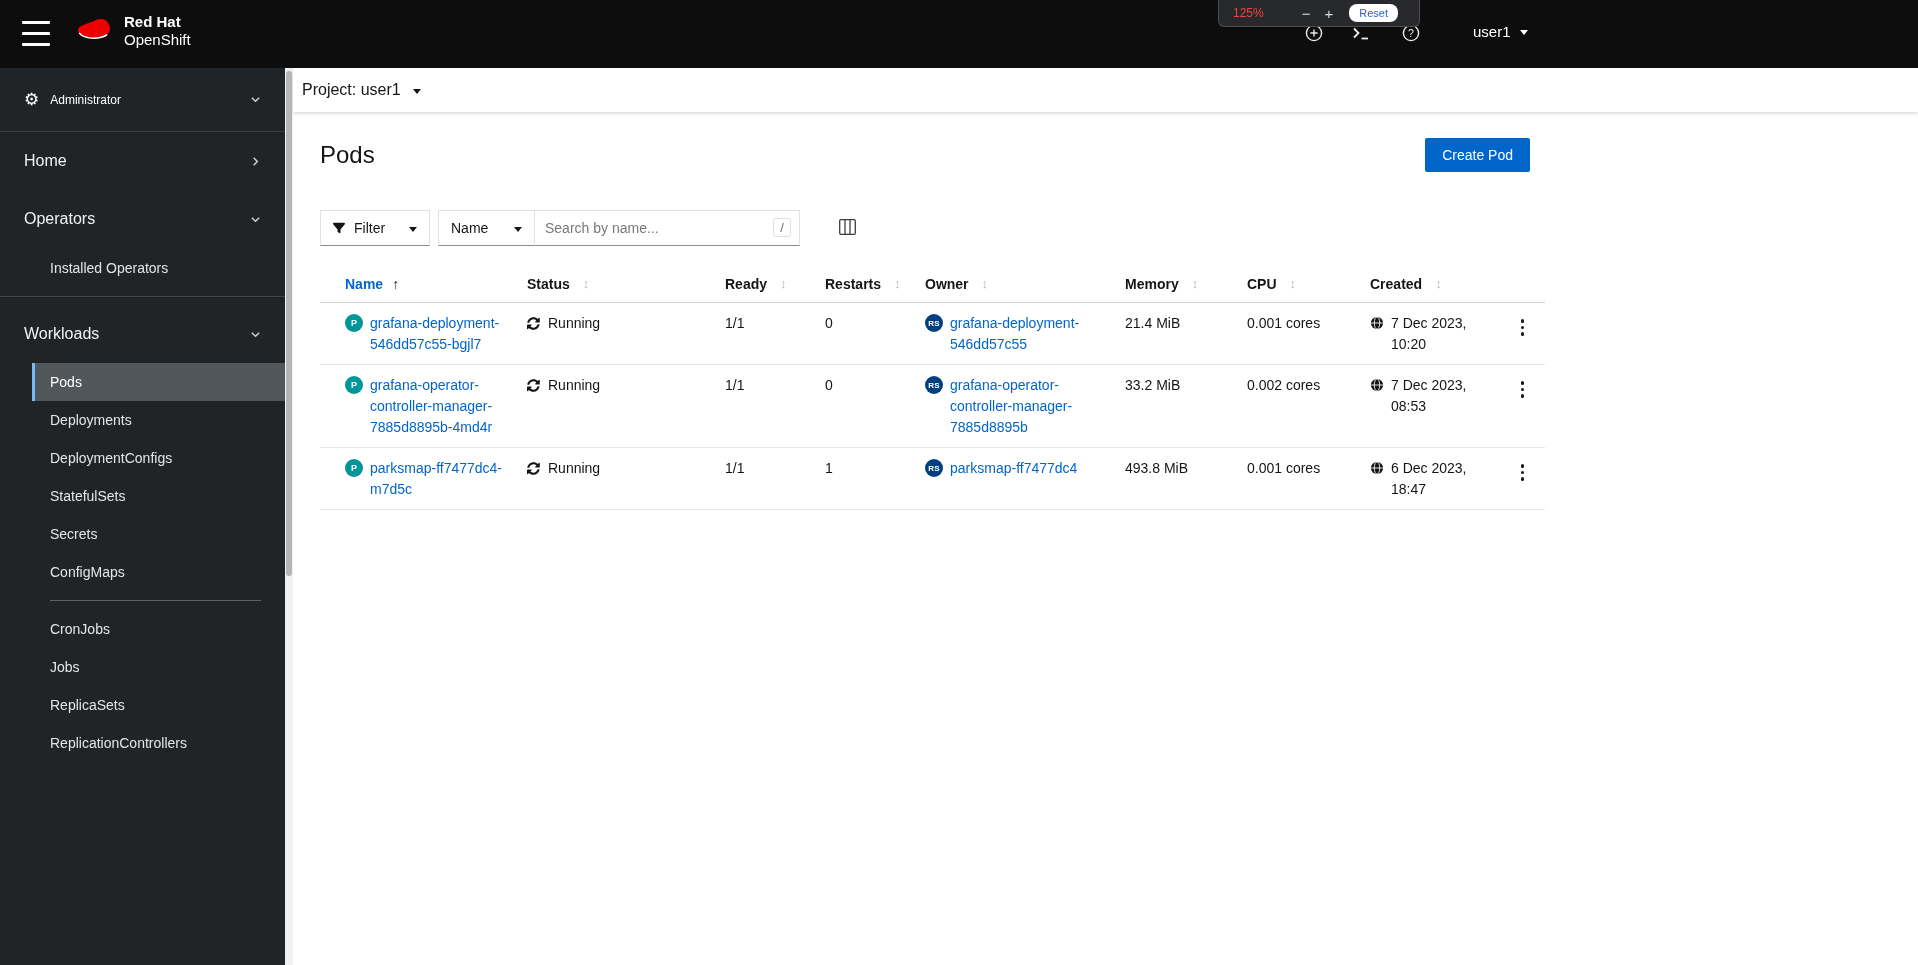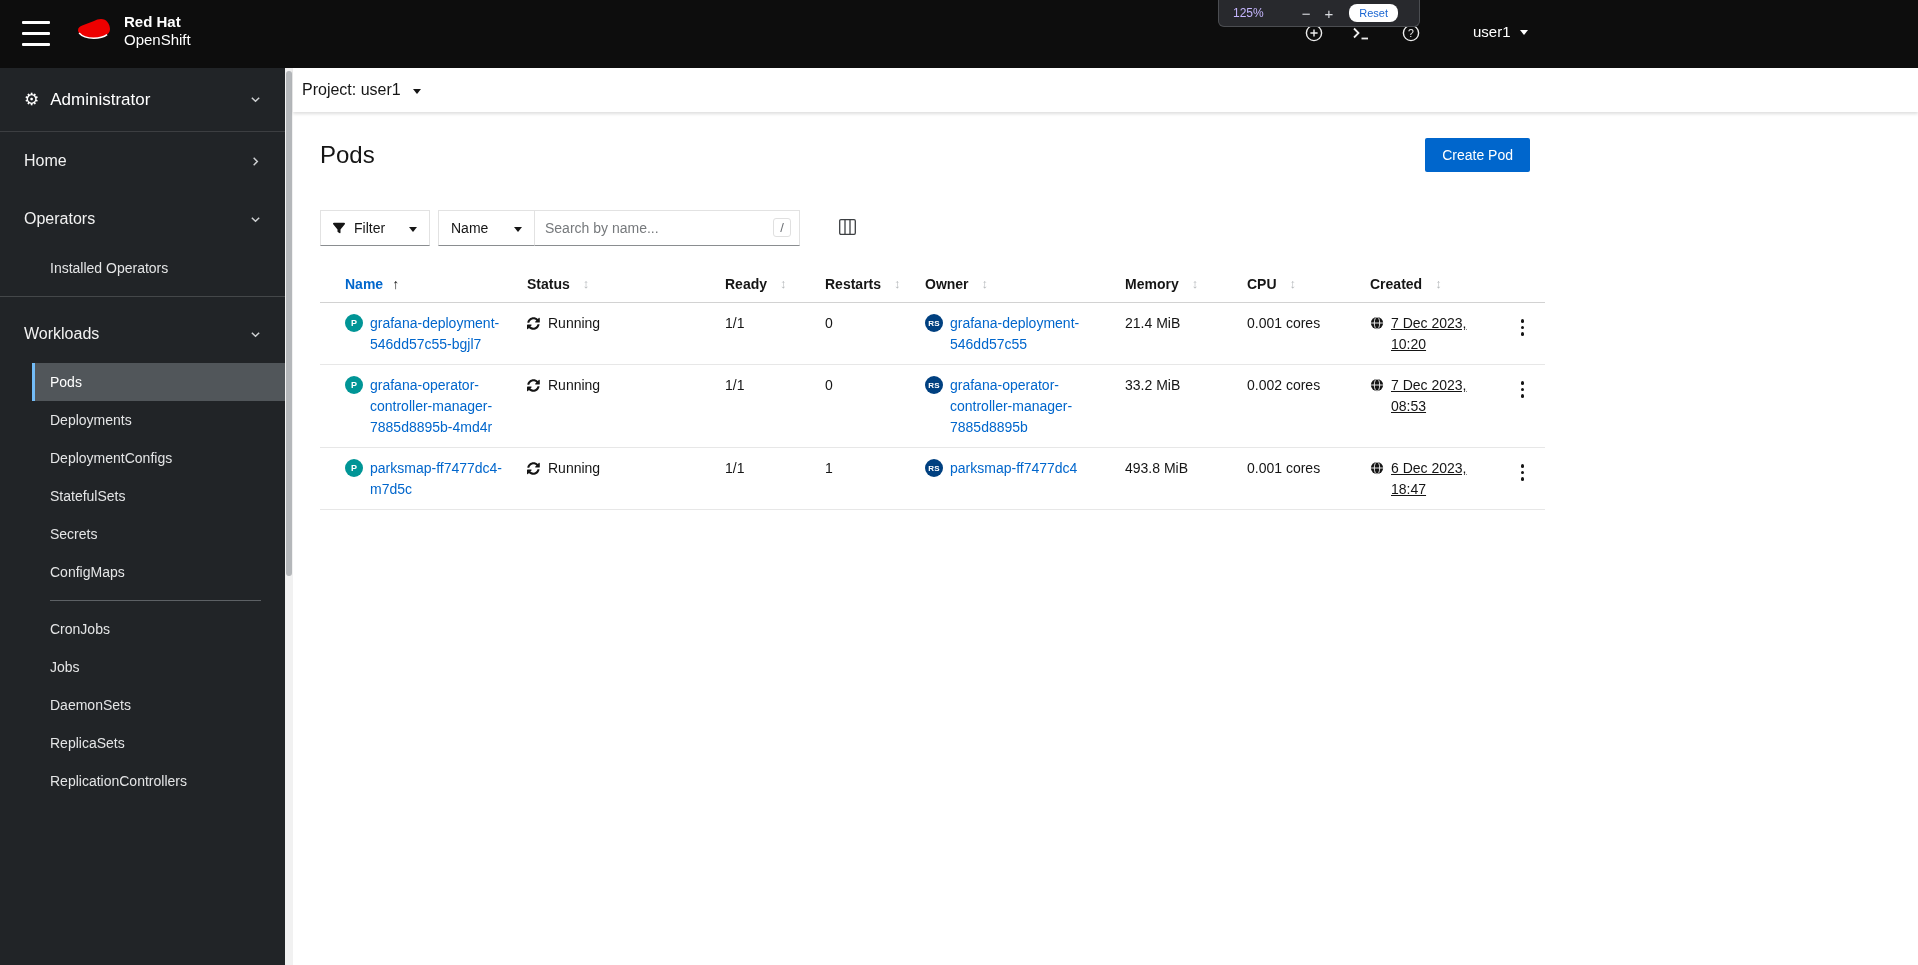--- a/index.html
+++ b/index.html
@@ -18,32 +18,32 @@
   .mast-icon-btn { position:absolute; top:24px; background:none; border:none; cursor:pointer; padding:0; }
   .user-menu { position:absolute; left:1473px; top:23px; background:none; border:none; cursor:pointer;
                display:flex; align-items:center; gap:9px; color:#fff; font-size:15px; }
   .caret { width:0; height:0; border-left:4px solid transparent; border-right:4px solid transparent; border-top:5px solid #151515; margin-top:2px; }
   .caret.white { border-top-color:#fff; }
 
   
   .zoom-popup { position:absolute; left:1218px; top:0; width:202px; height:27px; background:#28292d;
                 border:1px solid #4b4d51; border-top:none; border-radius:0 0 6px 6px;
                 display:flex; align-items:center; z-index:20; }
-  .zoom-level { color:#c4b5fd; font-size:12px; margin-left:14px; }
+  .zoom-level { color:#ef4444; font-size:12px; margin-left:14px; }
   .zoom-btn { background:none; border:none; color:#dadce0; font-size:15px; line-height:15px; cursor:pointer; padding:0 4px; }
   .zoom-minus { margin-left:34px; }
   .zoom-plus { margin-left:6px; }
   .zoom-reset { margin-left:12px; background:#fff; color:#1a66d2; border:none; border-radius:8px;
                 font-size:11px; padding:3px 10px; cursor:pointer; font-family:inherit; }
 
   
   .sidebar { position:absolute; top:68px; left:0; width:285px; height:897px; background:#212427; color:#fff; overflow:hidden; }
   .persp { height:64px; display:flex; align-items:center; padding:0 24px; cursor:pointer; border-bottom:1px solid rgba(255,255,255,.12); }
   .gear-glyph { font-size:17px; color:#fff; margin-right:11px; }
-  .persp-label { font-size:17px; color:#fff; flex:1; }
+  .persp-label { font-size:12px; color:#fff; flex:1; }
   .chev { color:#cfd1d3; flex:0 0 auto; }
   .nav-section { height:58px; display:flex; align-items:center; padding:0 24px; font-size:16px; color:#f2f2f2; cursor:pointer;gap:12px; }
   .nav-section .chev { margin-left:auto; }
   .nav-item { height:38px; display:flex; align-items:center; padding-left:50px; font-size:14px; color:#e4e5e6; cursor:pointer; }
   .nav-item.sub-lg { height:40px; }
   .nav-item.active { margin-left:32px; padding-left:15px; background:#51565a; color:#fff; border-left:3px solid #73bcf7; }
   .nav-sep { height:1px; background:rgba(255,255,255,.16); margin:8px 0; }
   .nav-divider { height:1px; background:#5d6165; margin:9px 24px 9px 50px; }
 
   .side-scroll { position:absolute; top:68px; left:285px; width:8px; height:897px; background:#f1f1f1; }
@@ -86,21 +86,21 @@
   .sort-both { margin-left:13px; font-size:13px; color:#b5b8bb; font-weight:normal; }
   .t-row { border-bottom:1px solid #e7e7e7; padding-top:10px; padding-bottom:9px; align-items:start; line-height:21px; }
   .cell { padding-right:10px; }
   .name-cell, .owner-cell { display:flex; gap:7px; }
   .badge { flex:0 0 18px; width:18px; height:18px; border-radius:50%; color:#fff; font-weight:bold;
            display:flex; align-items:center; justify-content:center; margin-top:1px; }
   .badge-p  { background:#009596; font-size:9px; }
   .badge-rs { background:#004080; font-size:8px; letter-spacing:.2px; }
   .res-link { color:#0066cc; text-decoration:none; display:inline-block; max-width:142px; cursor:pointer; }
   .status-cell { display:flex; align-items:center; gap:8px; }
-  .created-cell { display:flex; gap:7px;text-decoration:underline; }
+  .created-cell { display:flex; gap:7px; }
   .created-text { width:88px; }
   .globe-icon { margin-top:3px; flex:0 0 auto; }
   .kebab { background:none; border:none; cursor:pointer; display:flex; flex-direction:column; gap:3px;
            padding:5px 7px; margin:1px auto 0; }
   .kebab i { width:3.5px; height:3.5px; background:#151515; border-radius:50%; }
 </style>
 </head>
 <body>
 
 <div class="screen">
@@ -208,23 +208,20 @@
       <span>ConfigMaps</span>
     </div>
     <div class="nav-divider"></div>
     <div class="nav-item">
       <span>CronJobs</span>
     </div>
     <div class="nav-item">
       <span>Jobs</span>
     </div>
     <div class="nav-item">
-      <span>DaemonSets</span>
-    </div>
-    <div class="nav-item">
       <span>ReplicaSets</span>
     </div>
     <div class="nav-item">
       <span>ReplicationControllers</span>
     </div>
   </nav>
 
   <div class="side-scroll">
     <div class="thumb"></div>
   </div>

